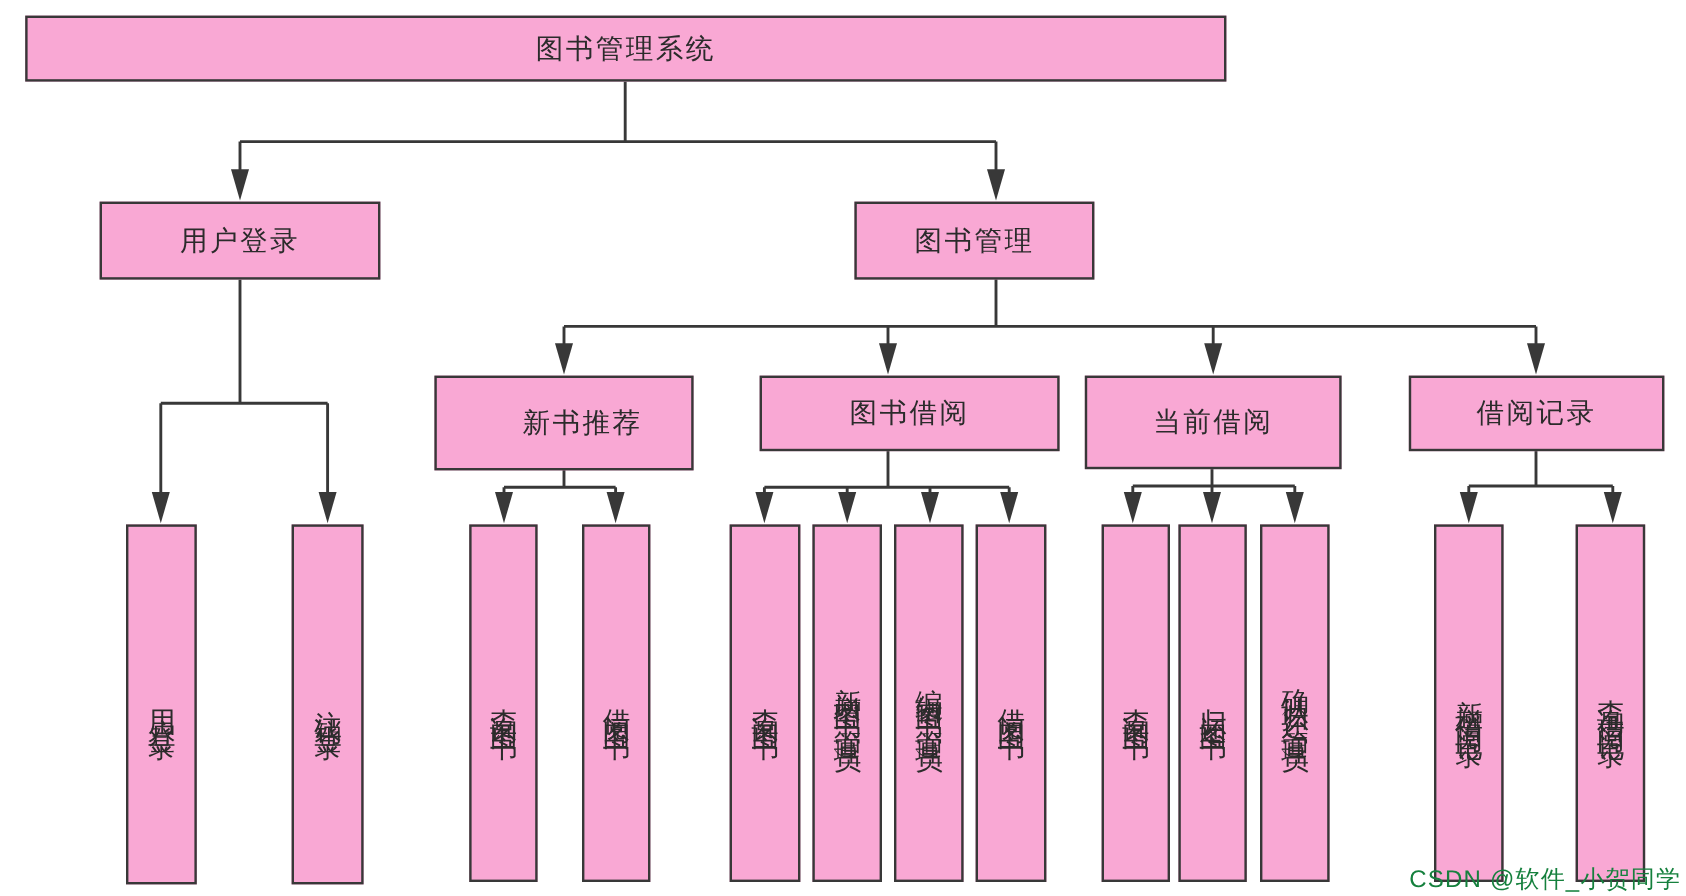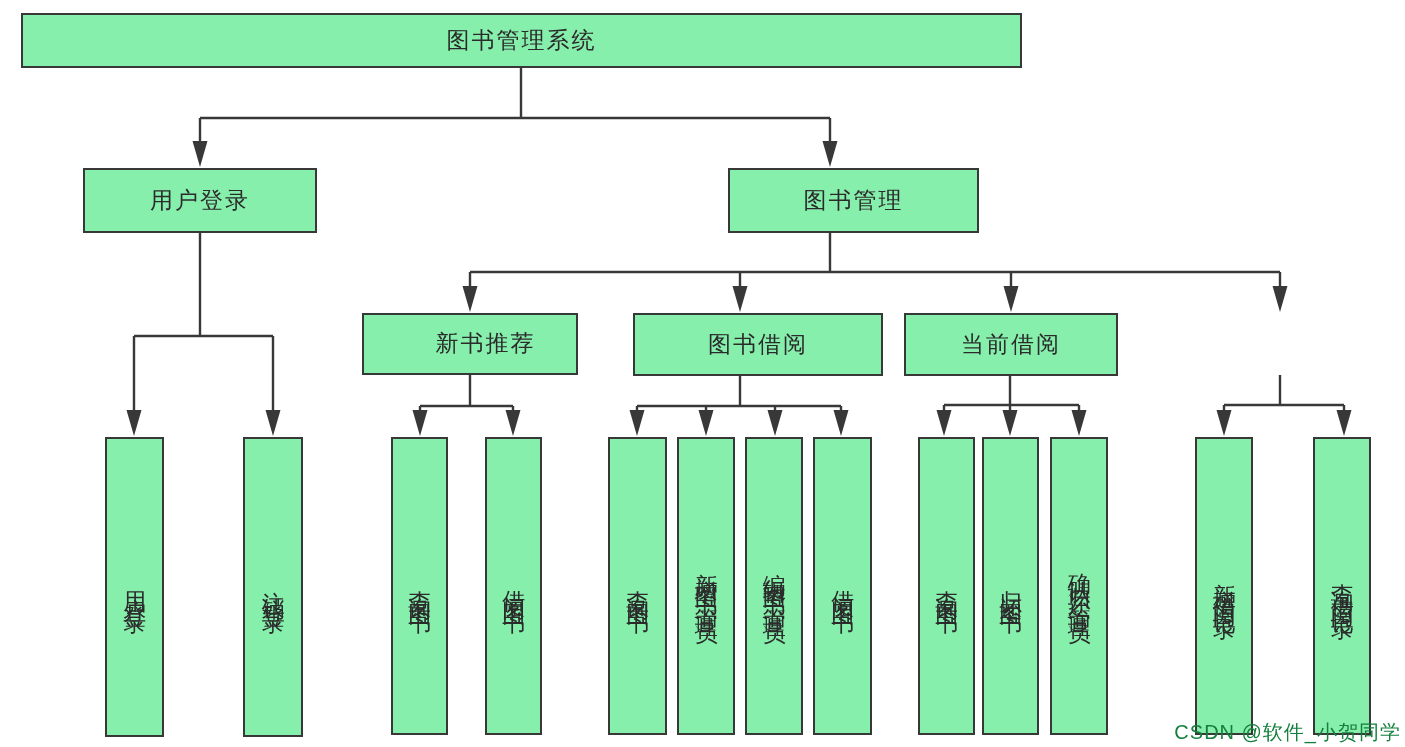--- a/index.html
+++ b/index.html
@@ -19,21 +19,21 @@
     position: absolute;
     left: 0; top: 0;
     width: 1405px;
     height: 747px;
     pointer-events: none;
   }
   .box {
     position: absolute;
     box-sizing: border-box;
     border: 2.5px solid #383838;
-    background: #86efac;
+    background: #f9a8d4;
     display: flex;
     align-items: center;
     justify-content: center;
     font-size: 23px;
     color: #2b2b2b;
     letter-spacing: 2px;
     text-align: center;
     line-height: 1.2;
   }
   .box.v {
@@ -95,25 +95,26 @@
       <polygon points="1002.5,410 1017.5,410 1010,436"></polygon>
       <polygon points="1071.5,410 1086.5,410 1079,436"></polygon>
       <polygon points="1216.5,410 1231.5,410 1224,436"></polygon>
       <polygon points="1336.5,410 1351.5,410 1344,436"></polygon>
     </g>
   </svg>
 
   <div class="box" style="left:21px; top:13px; width:1001px; height:55px;">图书管理系统</div>
 
   <div class="box" style="left:83px; top:168px; width:234px; height:65px;">用户登录</div>
-  <div class="box" style="left:712px; top:168px; width:251px; height:65px;margin-left:16px;">图书管理</div>
+  <div class="box" style="left:712px; top:168px; width:200px; height:65px;">图书管理</div>
 
-  <div class="box" style="left:362px; top:313px; width:216px; height:62px;padding-left:31px;">新书推荐</div>
+  <div class="box" style="left:362px; top:313px; width:216px; height:79px;padding-left:31px;">新书推荐</div>
   <div class="box" style="left:633px; top:313px; width:250px; height:63px;">图书借阅</div>
-  <div class="box" style="left:904px; top:313px; width:214px; height:63px;">当前借阅</div>
+  <div class="box" style="left:904px; top:313px; width:214px; height:78px;">当前借阅</div>
+  <div class="box" style="left:1174px; top:313px; width:213px; height:63px;">借阅记录</div>
 
   <div class="box v" style="left:105px; top:437px; width:59px; height:300px;">用户登录</div>
   <div class="box v" style="left:243px; top:437px; width:60px; height:300px;">注销登录</div>
 
   <div class="box v" style="left:391px; top:437px; width:57px; height:298px;">查询图书</div>
   <div class="box v" style="left:485px; top:437px; width:57px; height:298px;">借阅图书</div>
 
   <div class="box v" style="left:608px; top:437px; width:59px; height:298px;">查询图书</div>
   <div class="box v" style="left:677px; top:437px; width:58px; height:298px;">新增图书（管理员）</div>
   <div class="box v" style="left:745px; top:437px; width:58px; height:298px;">编辑图书（管理员）</div>

